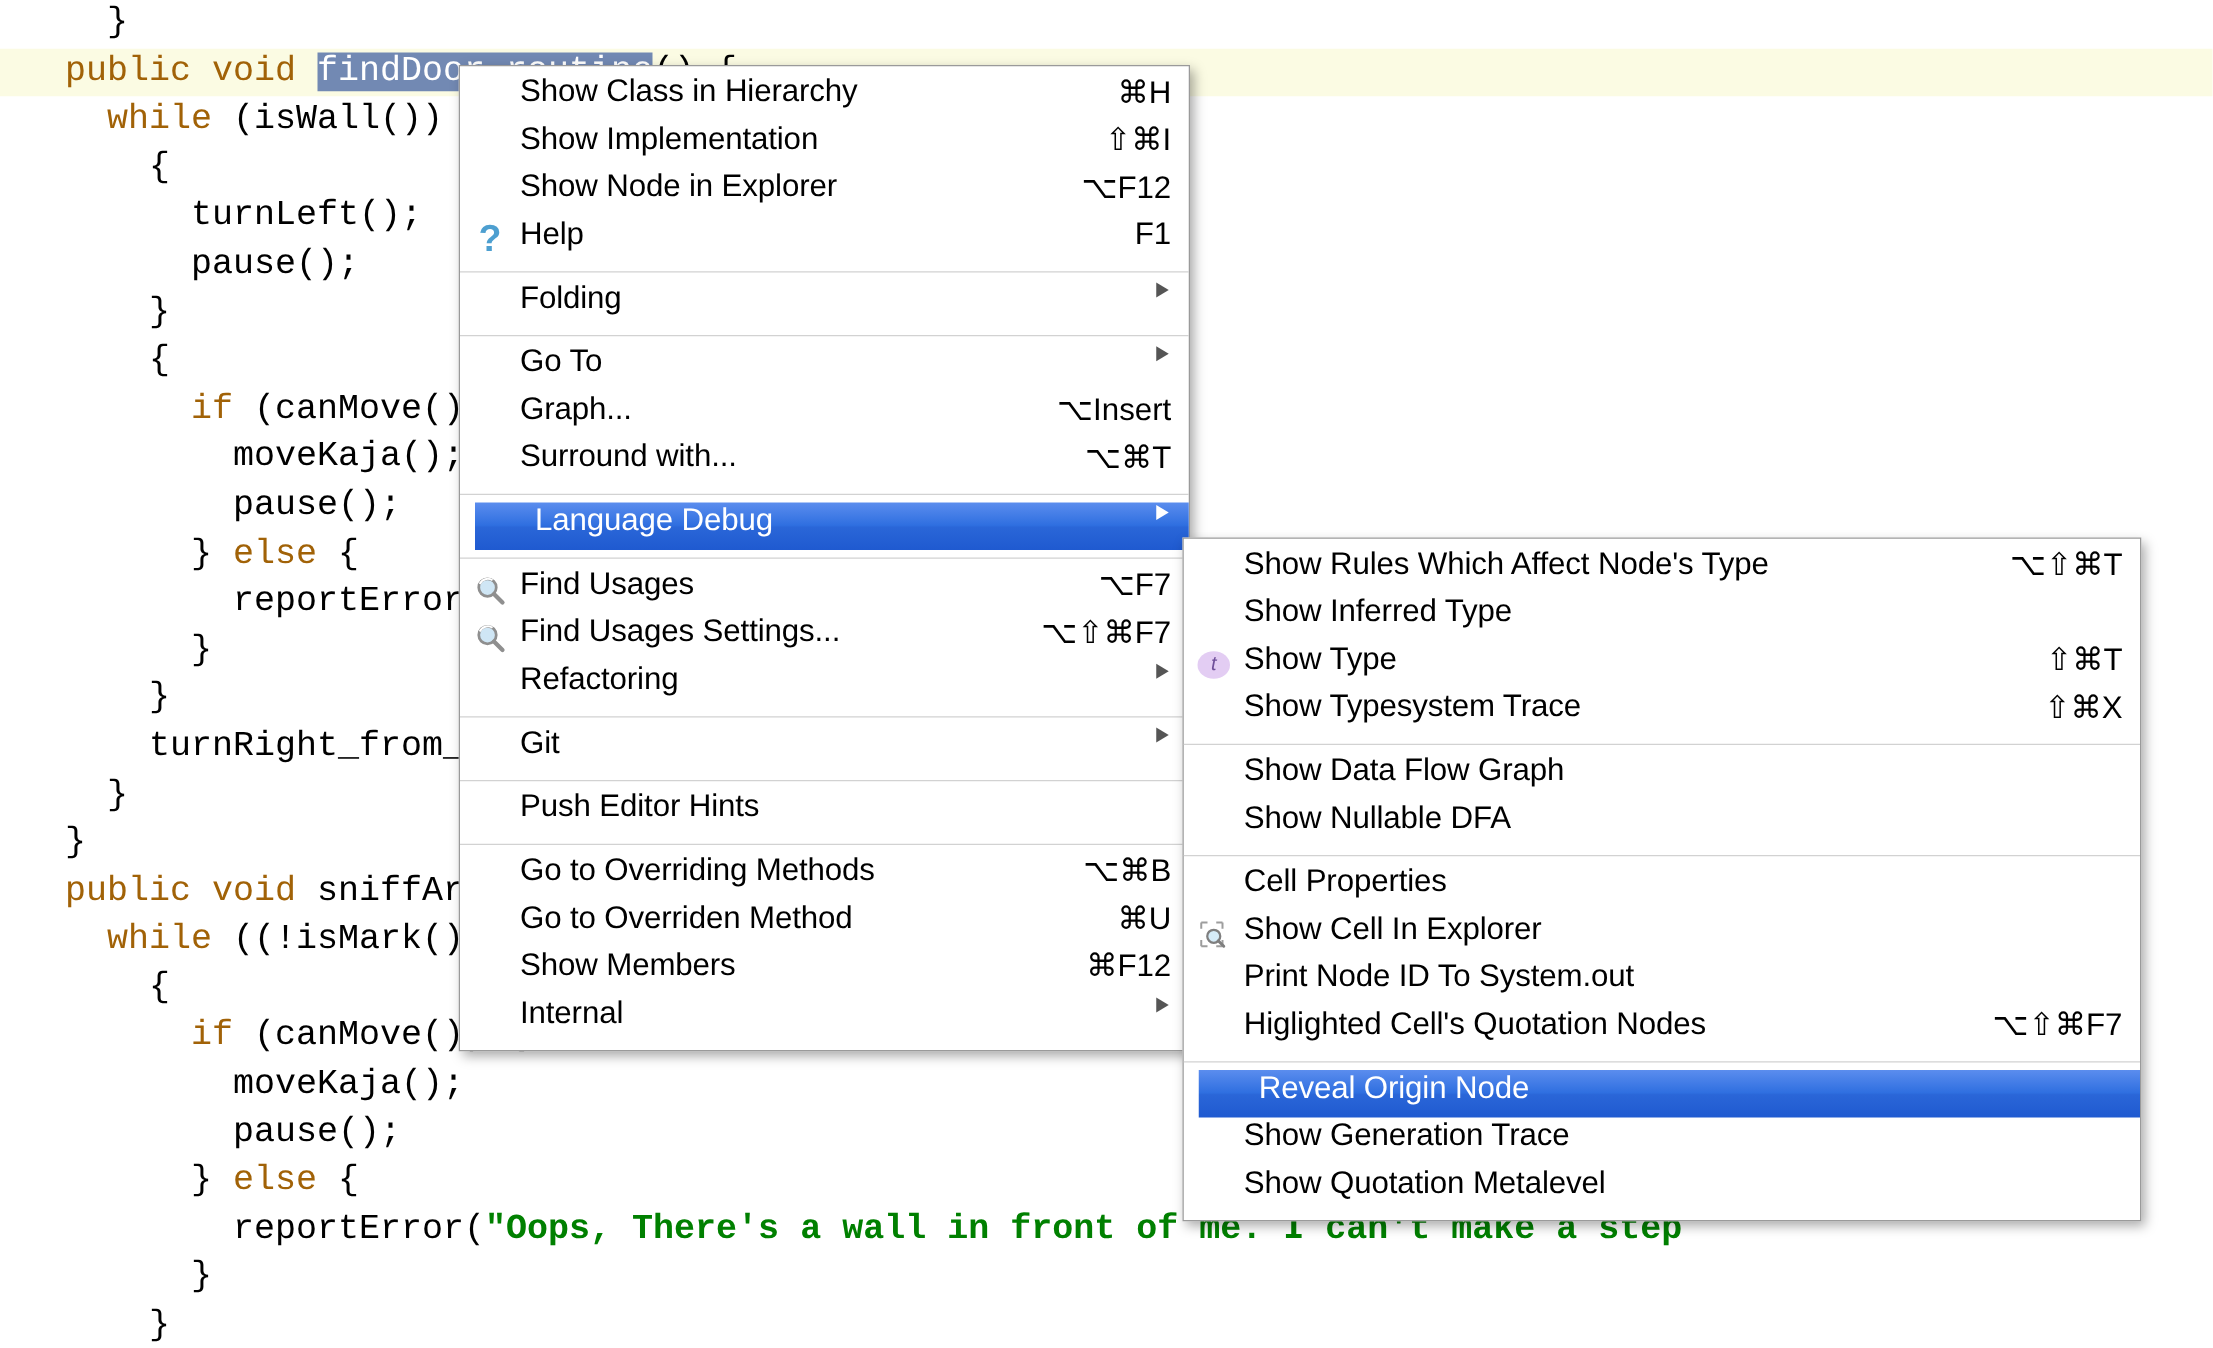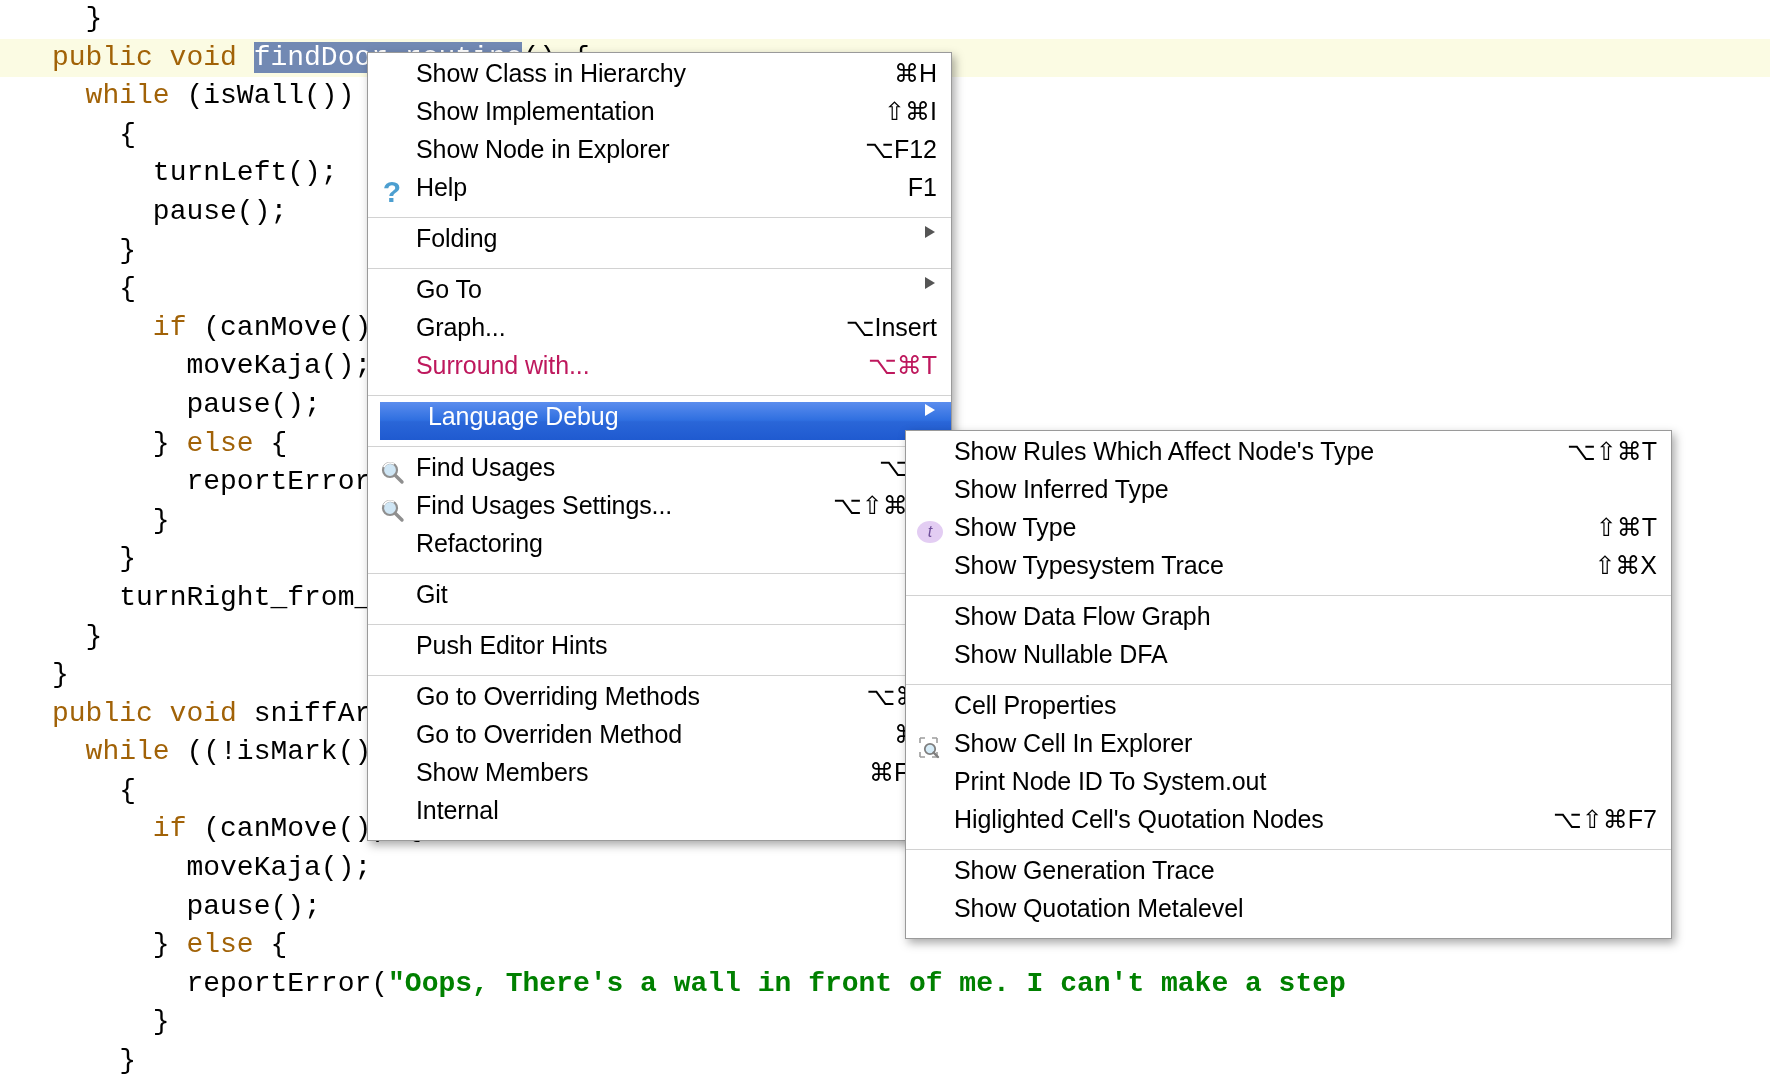--- a/index.html
+++ b/index.html
@@ -58,21 +58,21 @@
     height: 38px;
     padding: 0 14px 0 0;
     white-space: nowrap;
     box-sizing: border-box;
   }
   .menu-item.selected {
     background: linear-gradient(to bottom, #5b8dee 0%, #2f6fe0 48%, #2a66d8 52%, #1f5ad0 100%);
     color: #ffffff;
     margin-left: 12px;
   }
-  .menu-item.disabled { color: #be185d; }
+  .menu-item.disabled { color: #000000; }
   .mi-icon {
     width: 48px;
     min-width: 48px;
     height: 38px;
     display: flex;
     align-items: center;
     justify-content: center;
   }
   .mi-label {
     flex: 0 0 auto;
@@ -119,21 +119,21 @@
     font-style: italic;
   }
 
   
   #ctx-menu {
     left: 367px;
     top: 52px;
     width: 585px;
   }
   #sub-menu {
-    left: 905px;
+    left: 946px;
     top: 430px;
     width: 767px;
   }
 </style>
 </head>
 <body>
 
 <div id="editor"><div class="code-line"><span class="plain">  </span><span class="plain">}</span></div><div class="code-line hl"><span class="plain"></span><span class="kw">public void </span><span class="sel">findDoor_routine</span><span class="plain">() {</span></div><div class="code-line"><span class="plain">  </span><span class="kw">while </span><span class="plain">(isWall()) {</span></div><div class="code-line"><span class="plain">    </span><span class="plain">{</span></div><div class="code-line"><span class="plain">      </span><span class="plain">turnLeft();</span></div><div class="code-line"><span class="plain">      </span><span class="plain">pause();</span></div><div class="code-line"><span class="plain">    </span><span class="plain">}</span></div><div class="code-line"><span class="plain">    </span><span class="plain">{</span></div><div class="code-line"><span class="plain">      </span><span class="kw">if </span><span class="plain">(canMove()) {</span></div><div class="code-line"><span class="plain">        </span><span class="plain">moveKaja();</span></div><div class="code-line"><span class="plain">        </span><span class="plain">pause();</span></div><div class="code-line"><span class="plain">      </span><span class="plain">} </span><span class="kw">else</span><span class="plain"> {</span></div><div class="code-line"><span class="plain">        </span><span class="plain">reportError(</span><span class="str">"Oops, There's a wall in front of me. I can't make a step</span></div><div class="code-line"><span class="plain">      </span><span class="plain">}</span></div><div class="code-line"><span class="plain">    </span><span class="plain">}</span></div><div class="code-line"><span class="plain">    </span><span class="plain">turnRight_from_library_Common_routine();</span></div><div class="code-line"><span class="plain">  </span><span class="plain">}</span></div><div class="code-line"><span class="plain"></span><span class="plain">}</span></div><div class="code-line"><span class="plain"></span><span class="kw">public void </span><span class="plain">sniffAround_routine() {</span></div><div class="code-line"><span class="plain">  </span><span class="kw">while </span><span class="plain">((!isMark() &amp;&amp; !isWall())) {</span></div><div class="code-line"><span class="plain">    </span><span class="plain">{</span></div><div class="code-line"><span class="plain">      </span><span class="kw">if </span><span class="plain">(canMove()) {</span></div><div class="code-line"><span class="plain">        </span><span class="plain">moveKaja();</span></div><div class="code-line"><span class="plain">        </span><span class="plain">pause();</span></div><div class="code-line"><span class="plain">      </span><span class="plain">} </span><span class="kw">else</span><span class="plain"> {</span></div><div class="code-line"><span class="plain">        </span><span class="plain">reportError(</span><span class="str">"Oops, There's a wall in front of me. I can't make a step</span></div><div class="code-line"><span class="plain">      </span><span class="plain">}</span></div><div class="code-line"><span class="plain">    </span><span class="plain">}</span></div></div>
 
 <div class="menu" id="ctx-menu">
@@ -350,20 +350,25 @@
       <span class="mi-label">Print Node ID To System.out</span>
       <span class="mi-spacer"></span>
     </div>
     <div class="menu-item">
       <span class="mi-icon"></span>
       <span class="mi-label">Higlighted Cell's Quotation Nodes</span>
       <span class="mi-spacer"></span>
       <span class="mi-shortcut">⌥⇧⌘F7</span>
     </div>
     <div class="sep"></div>
+    <div class="menu-item selected">
+      <span class="mi-icon"></span>
+      <span class="mi-label">Reveal Origin Node</span>
+      <span class="mi-spacer"></span>
+    </div>
     <div class="menu-item">
       <span class="mi-icon"></span>
       <span class="mi-label">Show Generation Trace</span>
       <span class="mi-spacer"></span>
     </div>
     <div class="menu-item">
       <span class="mi-icon"></span>
       <span class="mi-label">Show Quotation Metalevel</span>
       <span class="mi-spacer"></span>
     </div>

